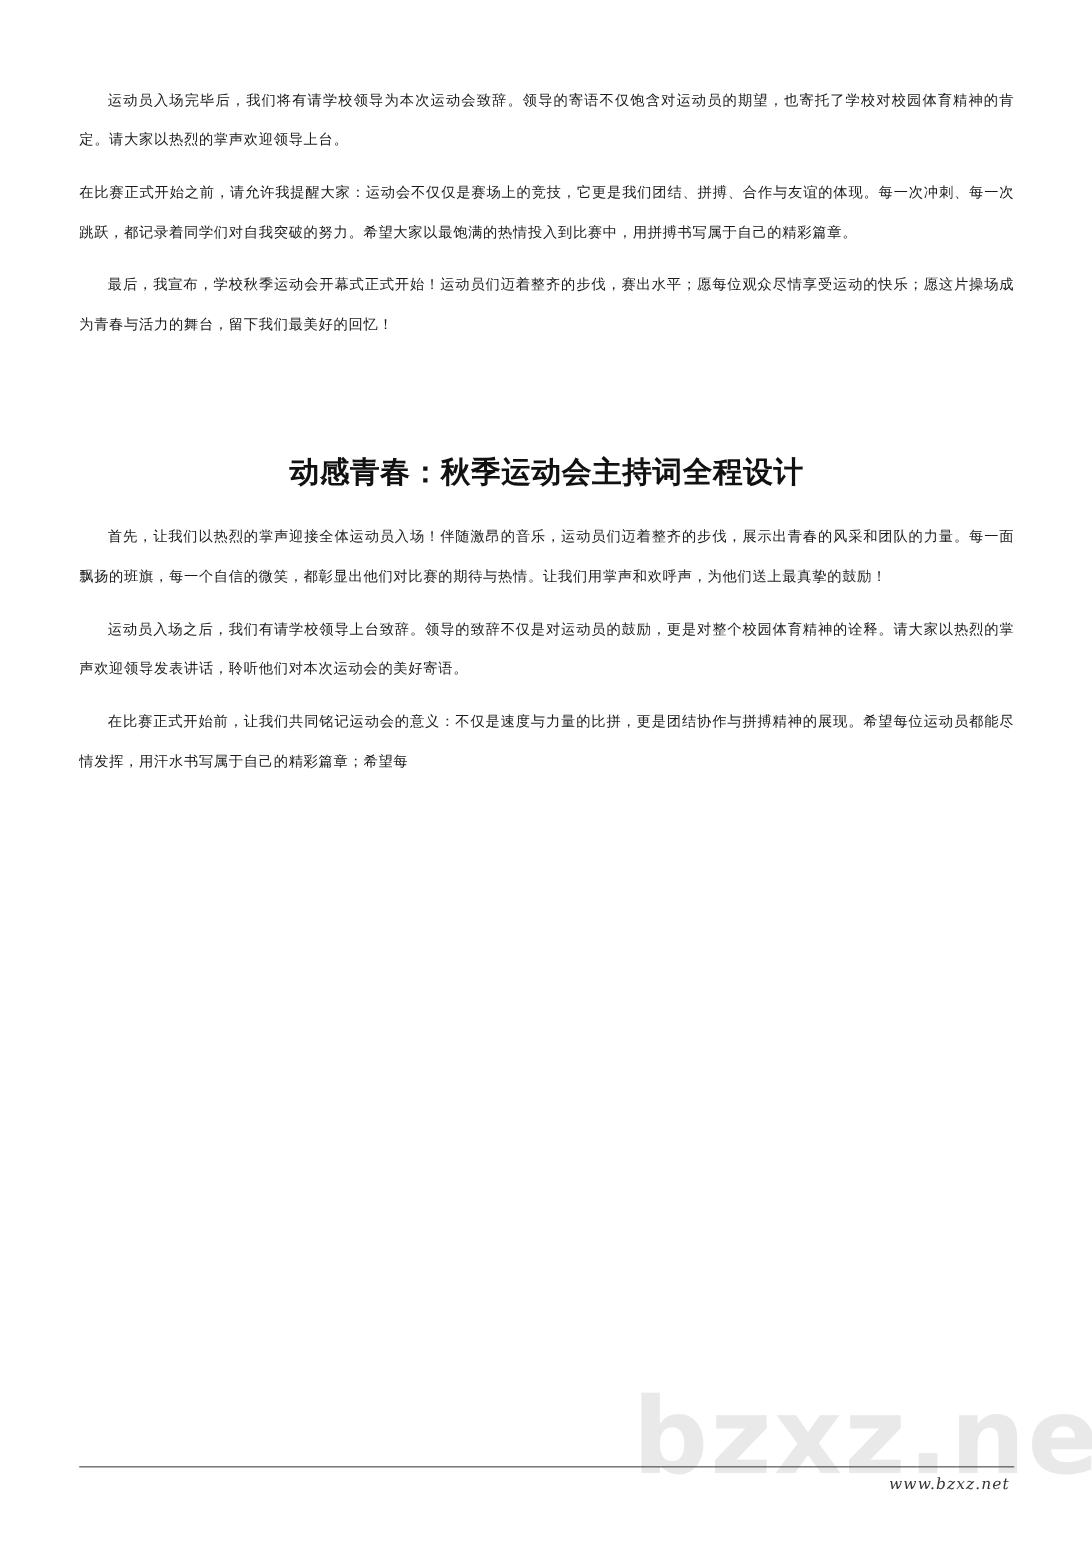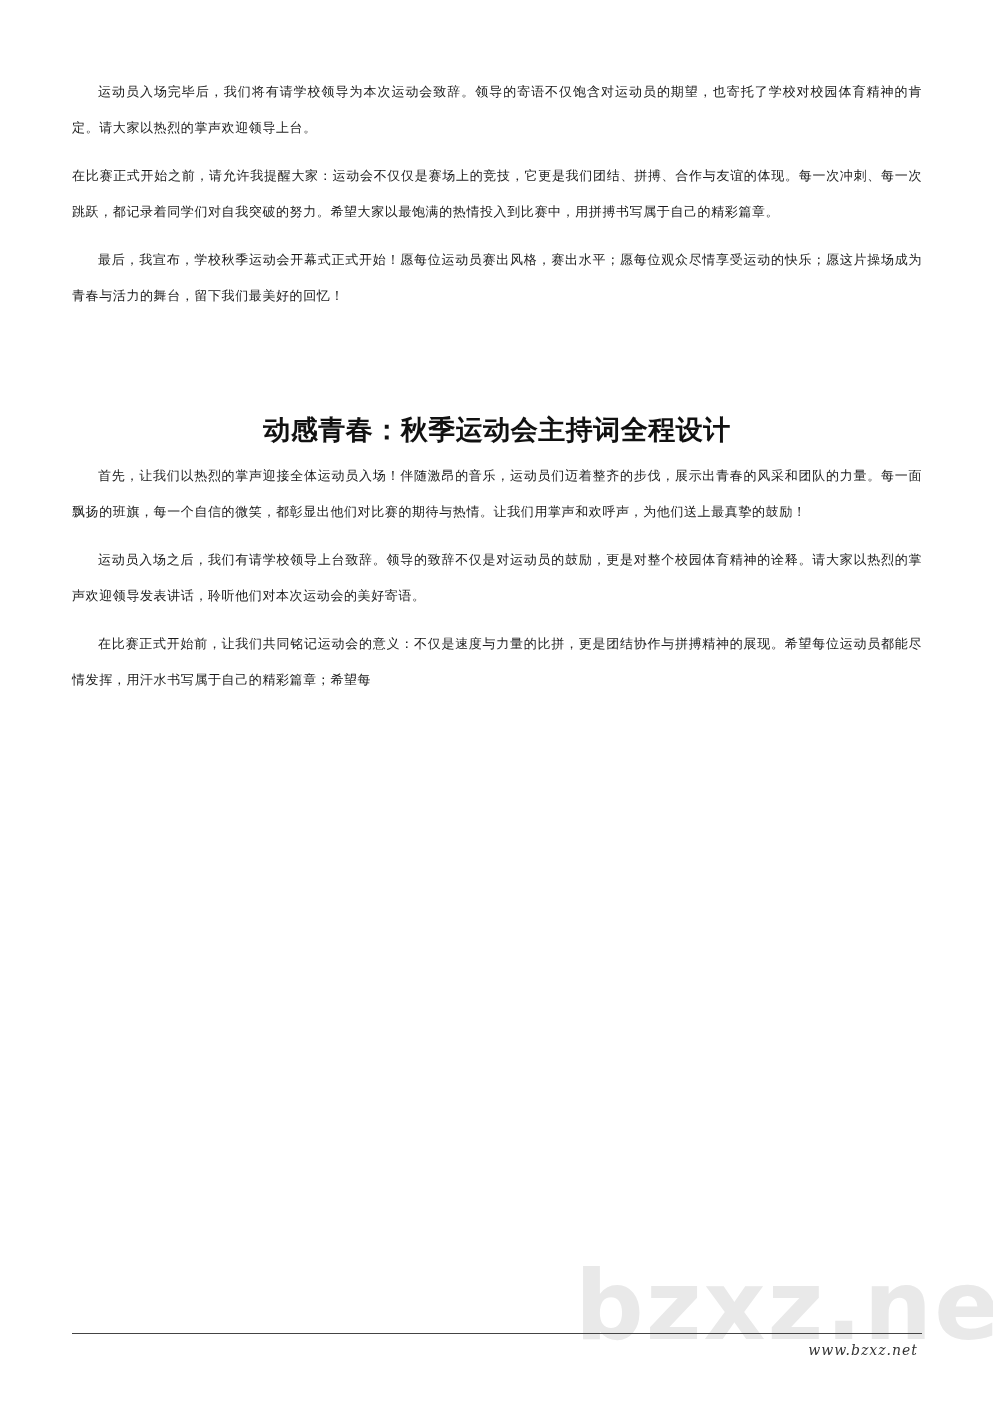--- a/index.html
+++ b/index.html
@@ -30,21 +30,21 @@
     letter-spacing: 0.6px;
   }
   .para.indent { text-indent: 2em; }
   .spacer { height: 84px; }
   .title {
     text-align: center;
     font-family: "DejaVu Sans", "Liberation Sans", sans-serif;
     font-weight: bold;
     font-size: 27px;
     line-height: 40px;
-    margin: 0 0 8px 0;
+    margin: 0 0 21px 0;
     letter-spacing: 0.5px;
     color: #111;
   }
   .watermark {
     position: absolute;
     left: 575px;
     top: 1258px;
     font-family: "DejaVu Sans", "Liberation Sans", sans-serif;
     font-weight: bold;
     font-size: 96px;
@@ -76,21 +76,21 @@
 </style>
 </head>
 <body>
 
 <div class="watermark">bzxz.net</div>
 
 <div class="page">
   <div>
     <p class="para indent">运动员入场完毕后，我们将有请学校领导为本次运动会致辞。领导的寄语不仅饱含对运动员的期望，也寄托了学校对校园体育精神的肯定。请大家以热烈的掌声欢迎领导上台。</p>
     <p class="para">在比赛正式开始之前，请允许我提醒大家：运动会不仅仅是赛场上的竞技，它更是我们团结、拼搏、合作与友谊的体现。每一次冲刺、每一次跳跃，都记录着同学们对自我突破的努力。希望大家以最饱满的热情投入到比赛中，用拼搏书写属于自己的精彩篇章。</p>
-    <p class="para indent">最后，我宣布，学校秋季运动会开幕式正式开始！愿每位运动员赛出风格，赛出水平；愿每位观众尽情享受运动的快乐；愿这片操场成为青春与活力的舞台，留下我们最美好的回忆！</p>
+    <p class="para indent">最后，我宣布，学校秋季运动会开幕式正式开始！运动员们迈着整齐的步伐，赛出水平；愿每位观众尽情享受运动的快乐；愿这片操场成为青春与活力的舞台，留下我们最美好的回忆！</p>
   </div>
 
   <div class="spacer"></div>
 
   <div>
     <h1 class="title">动感青春：秋季运动会主持词全程设计</h1>
     <p class="para indent">首先，让我们以热烈的掌声迎接全体运动员入场！伴随激昂的音乐，运动员们迈着整齐的步伐，展示出青春的风采和团队的力量。每一面飘扬的班旗，每一个自信的微笑，都彰显出他们对比赛的期待与热情。让我们用掌声和欢呼声，为他们送上最真挚的鼓励！</p>
     <p class="para indent">运动员入场之后，我们有请学校领导上台致辞。领导的致辞不仅是对运动员的鼓励，更是对整个校园体育精神的诠释。请大家以热烈的掌声欢迎领导发表讲话，聆听他们对本次运动会的美好寄语。</p>
     <p class="para indent">在比赛正式开始前，让我们共同铭记运动会的意义：不仅是速度与力量的比拼，更是团结协作与拼搏精神的展现。希望每位运动员都能尽情发挥，用汗水书写属于自己的精彩篇章；希望每</p>
   </div>

